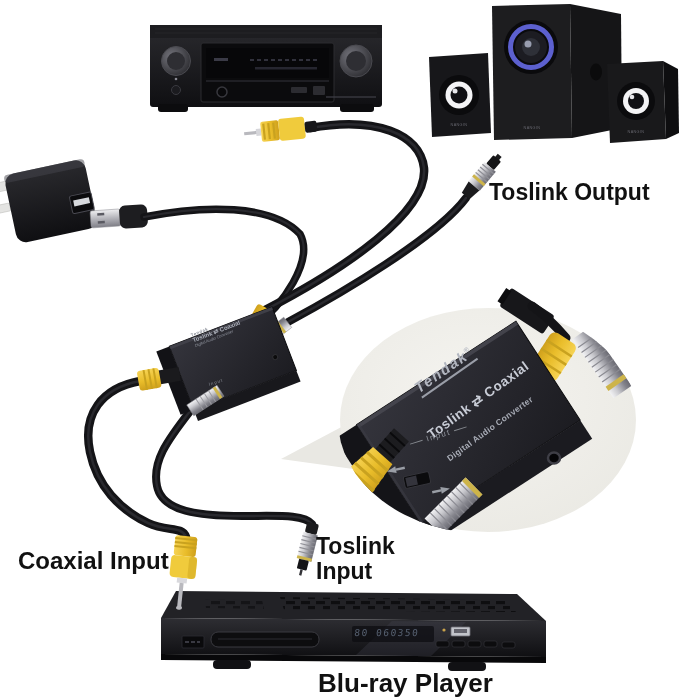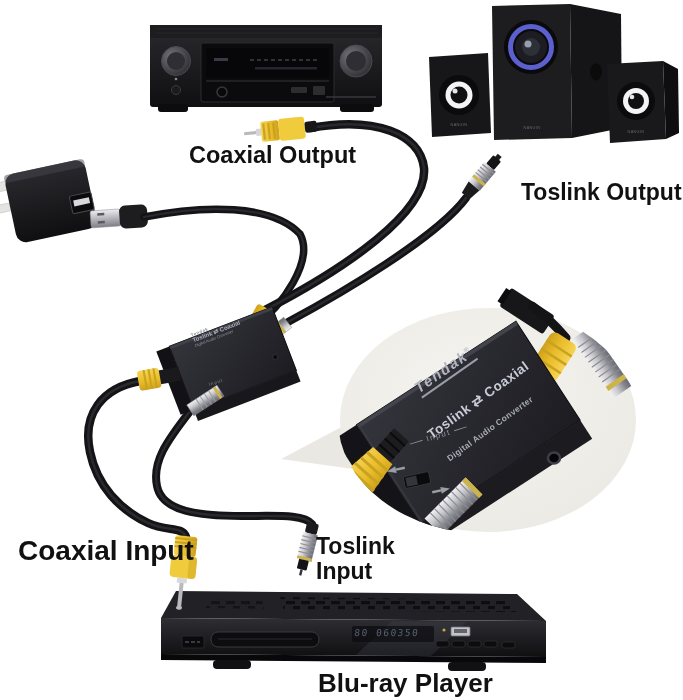--- a/index.html
+++ b/index.html
@@ -1,23 +1,23 @@
 <!DOCTYPE html>
 <html><head>
 <meta charset="utf-8">
 <style>
   html,body{margin:0;padding:0;background:#fff;}
   #stage{position:relative;width:683px;height:700px;background:#ffffff;overflow:hidden;
          font-family:"Liberation Sans",sans-serif;}
   #scene{position:absolute;left:0;top:0;}
   .lbl{position:absolute;font-weight:bold;color:#111;white-space:nowrap;}
   .lbl-coax-out{left:189px;top:142px;font-size:23.5px;}
-  .lbl-tos-out{left:489px;top:179px;font-size:23px;margin-left:32px;}
+  .lbl-tos-out{left:489px;top:179px;font-size:23px;}
   .lbl-pow-in{left:24px;top:241px;font-size:24px;}
-  .lbl-coax-in{left:18px;top:535px;font-size:28px;}
+  .lbl-coax-in{left:18px;top:547px;font-size:24px;}
   .lbl-tos-in{left:316px;top:534px;font-size:23px;line-height:24.5px;width:96px;}
   .lbl-bluray{left:282px;top:668px;font-size:26px;margin-left:36px;}
   .rot{position:absolute;white-space:nowrap;transform-origin:0 0;}
   .inset-brand{left:411px;top:382px;transform:rotate(-35deg);font-weight:bold;font-style:italic;
     font-size:15px;color:#b2b6c0;letter-spacing:1.5px;border-bottom:2px solid #9a9ea8;padding-bottom:1px;}
   .inset-brand .reg{font-size:7px;vertical-align:super;font-style:normal;}
   .inset-title{left:424px;top:429px;transform:rotate(-36deg);font-weight:bold;font-size:13.5px;
     color:#c8ccd6;letter-spacing:.5px;}
   .inset-sub{left:445px;top:455px;transform:rotate(-36deg);font-weight:bold;font-size:8.5px;
     color:#a8acb6;letter-spacing:.4px;}
@@ -300,21 +300,20 @@
   <g transform="translate(305,556) rotate(14)">
     <rect x="-6" y="-34" width="12" height="11" rx="2" fill="#1b1b1d"></rect>
     <rect x="-7.5" y="-23" width="15" height="27" fill="url(#silverV)"></rect>
     <path d="M-7.5 -19 H7.5 M-7.5 -15 H7.5 M-7.5 -11 H7.5 M-7.5 -7 H7.5 M-7.5 -3 H7.5" stroke="#8f8f96" stroke-width="1.2"></path>
     <rect x="-7.5" y="1" width="15" height="3" fill="#cdb44a"></rect>
     <rect x="-5" y="4" width="10" height="10" rx="1" fill="#141416"></rect>
     <rect x="-1.2" y="14" width="2.4" height="6" fill="#333338"></rect>
   </g>
 </svg>
 
-<div class="lbl lbl-coax-out">Coaxial Output</div>
 <div class="lbl lbl-tos-out">Toslink Output</div>
 <div class="lbl lbl-coax-in">Coaxial Input</div>
 <div class="lbl lbl-tos-in">
   <div>Toslink</div>
   <div>Input</div>
 </div>
 <div class="lbl lbl-bluray">Blu-ray Player</div>
 
 <div class="rot inset-brand"><span>Tendak</span><span class="reg">®</span></div>
 <div class="rot inset-title">Toslink ⇄ Coaxial</div>

